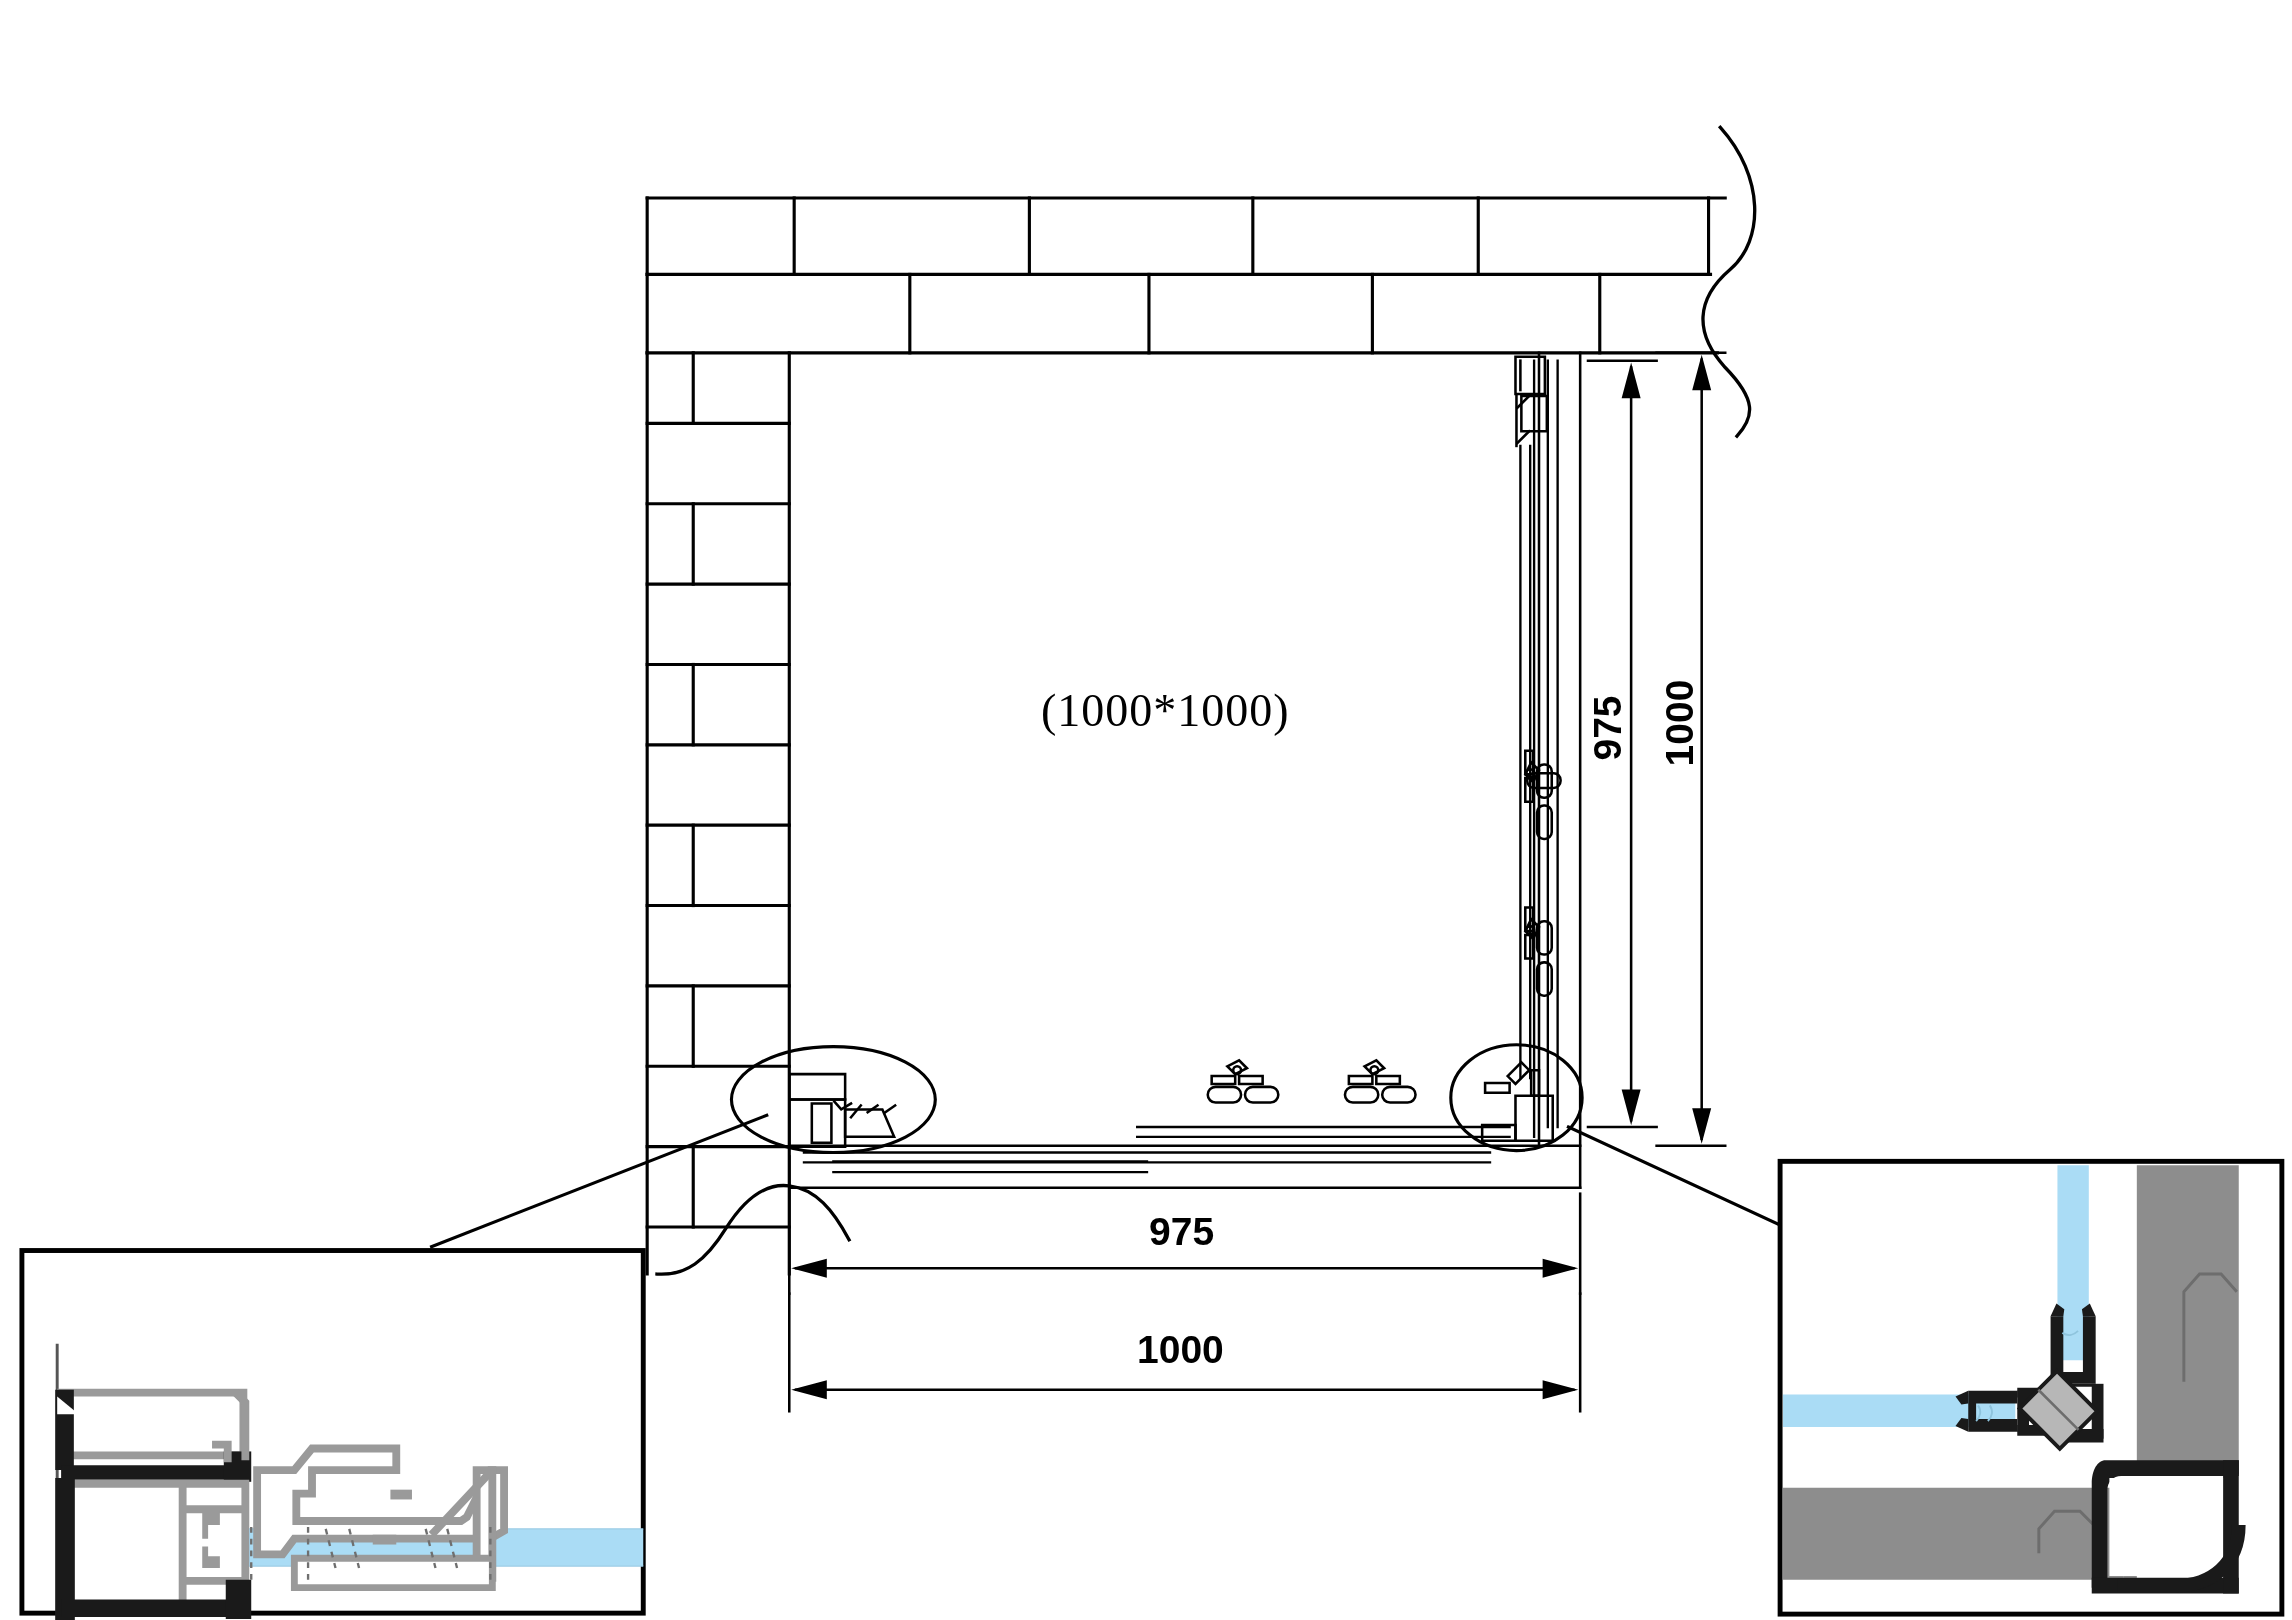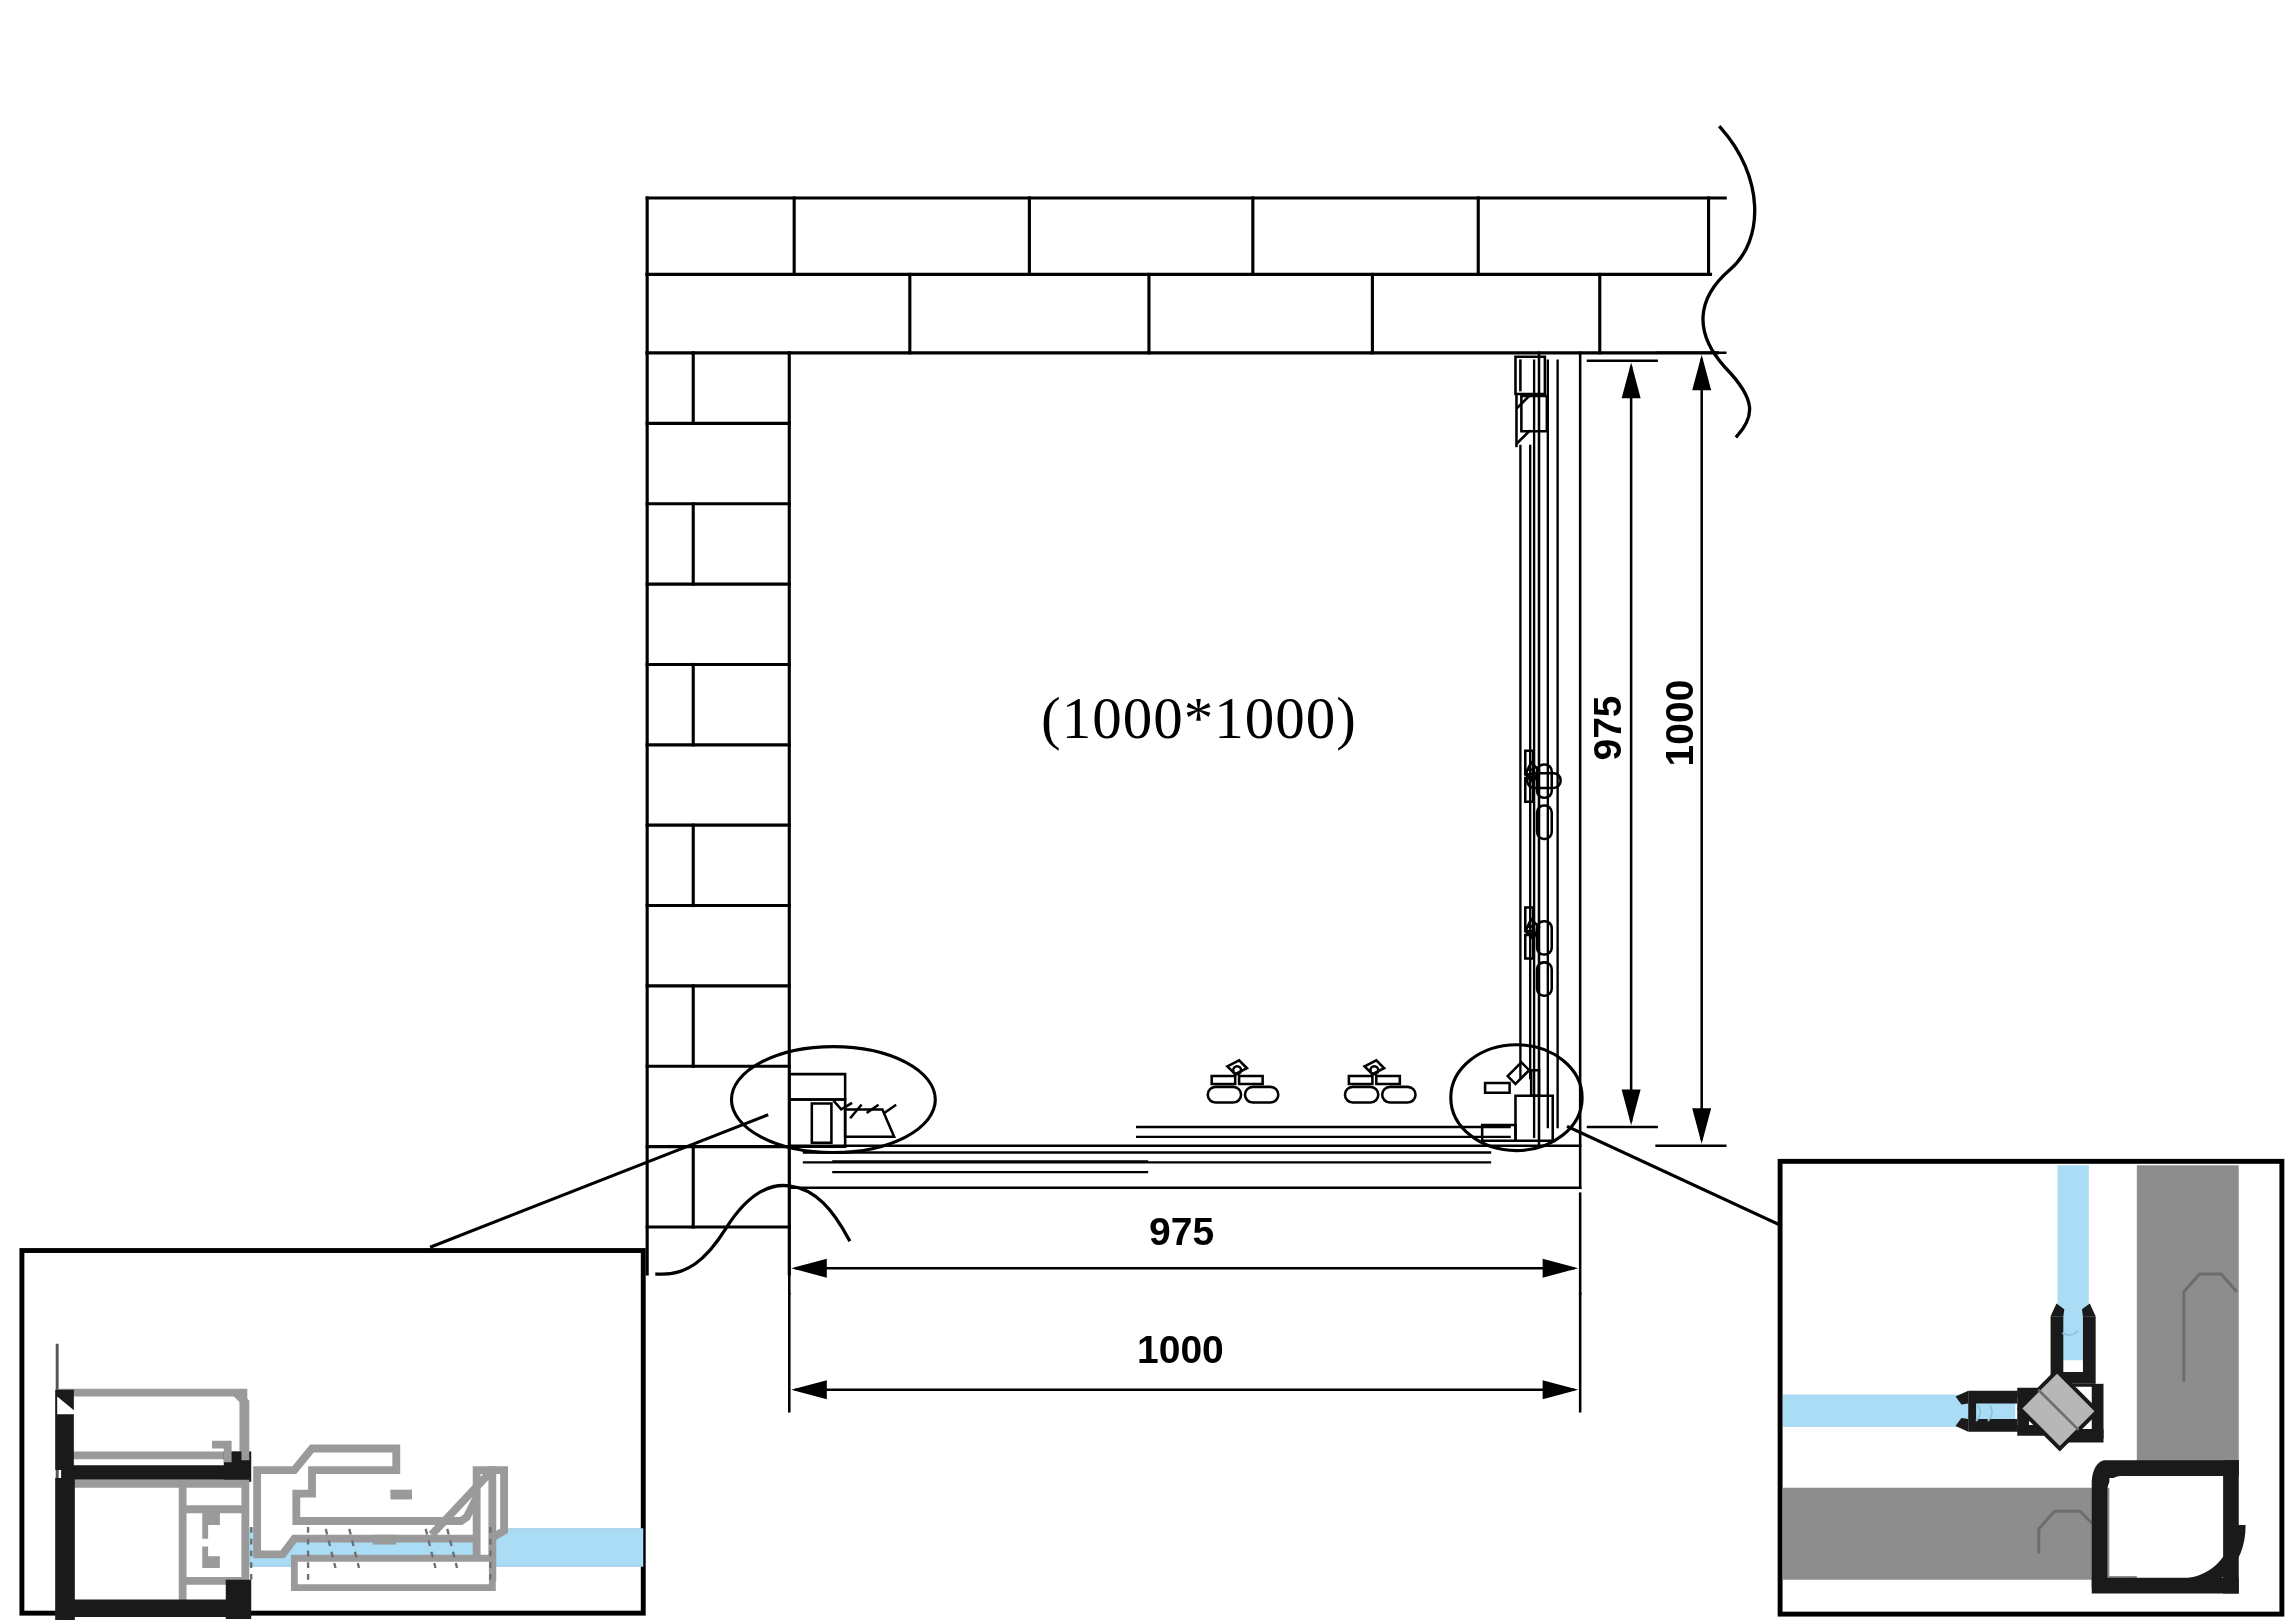--- a/index.html
+++ b/index.html
@@ -208,21 +208,21 @@
         <path d="M1690,360 L1760,360"></path>
         <path d="M1690,1169 L1760,1169"></path>
         <path d="M1736,367 L1736,1162"></path>
         <path d="M1736,367 L1728,397 L1744,397 Z" fill="#000"></path>
         <path d="M1736,1162 L1728,1132 L1744,1132 Z" fill="#000"></path>
       </g>
 
     </g>
   </svg>
 
-  <div class="lbl lbl-serif" style="left:1041px;top:684px;font-size:59px;letter-spacing:1px;">(1000*1000)</div>
+  <div class="lbl lbl-serif" style="left:1041px;top:684px;font-size:46px;letter-spacing:1px;">(1000*1000)</div>
 
   <div class="lbl lbl-sans" style="left:1149px;top:1210px;font-size:39px;">975</div>
 
   <div class="lbl lbl-sans" style="left:1137px;top:1328px;font-size:39px;">1000</div>
 
   <div class="lbl lbl-sans rot" style="left:1575px;top:706px;font-size:39px;transform:rotate(-90deg);">975</div>
 
   <div class="lbl lbl-sans rot" style="left:1637px;top:701px;font-size:39px;transform:rotate(-90deg);">1000</div>
 
   <svg class="layer" viewBox="0 0 2339 1653">

